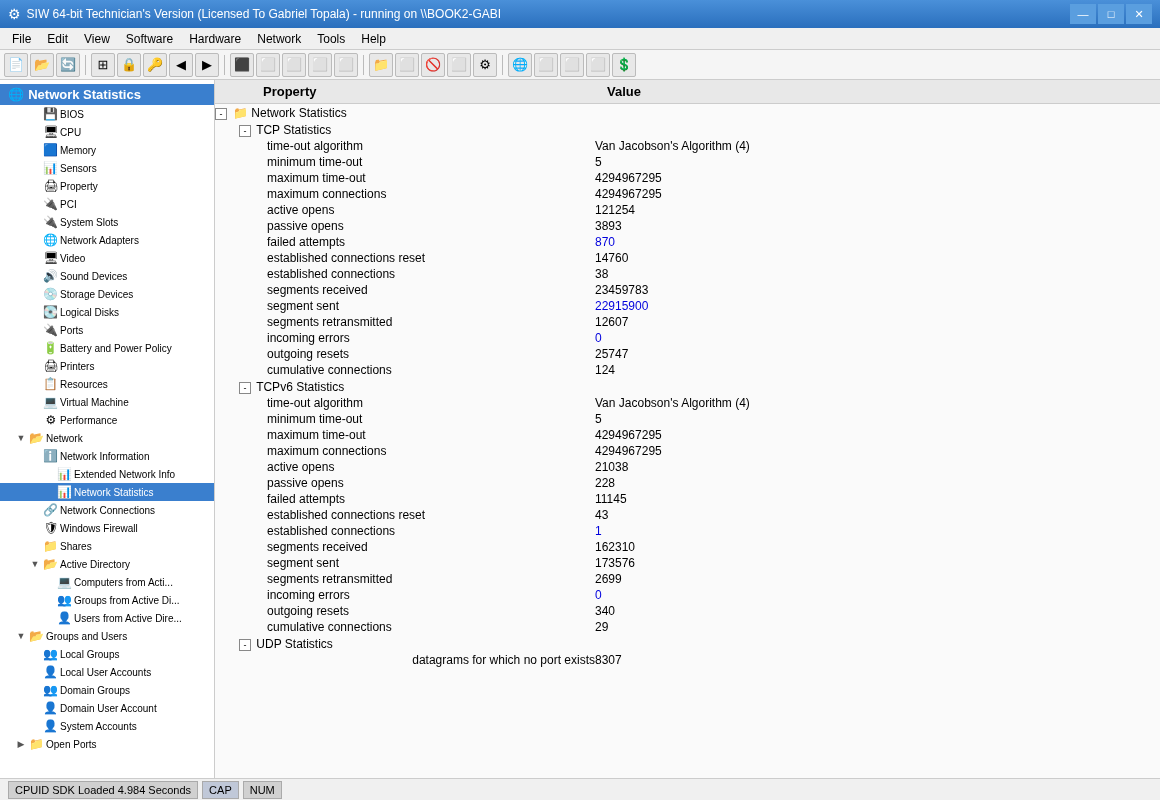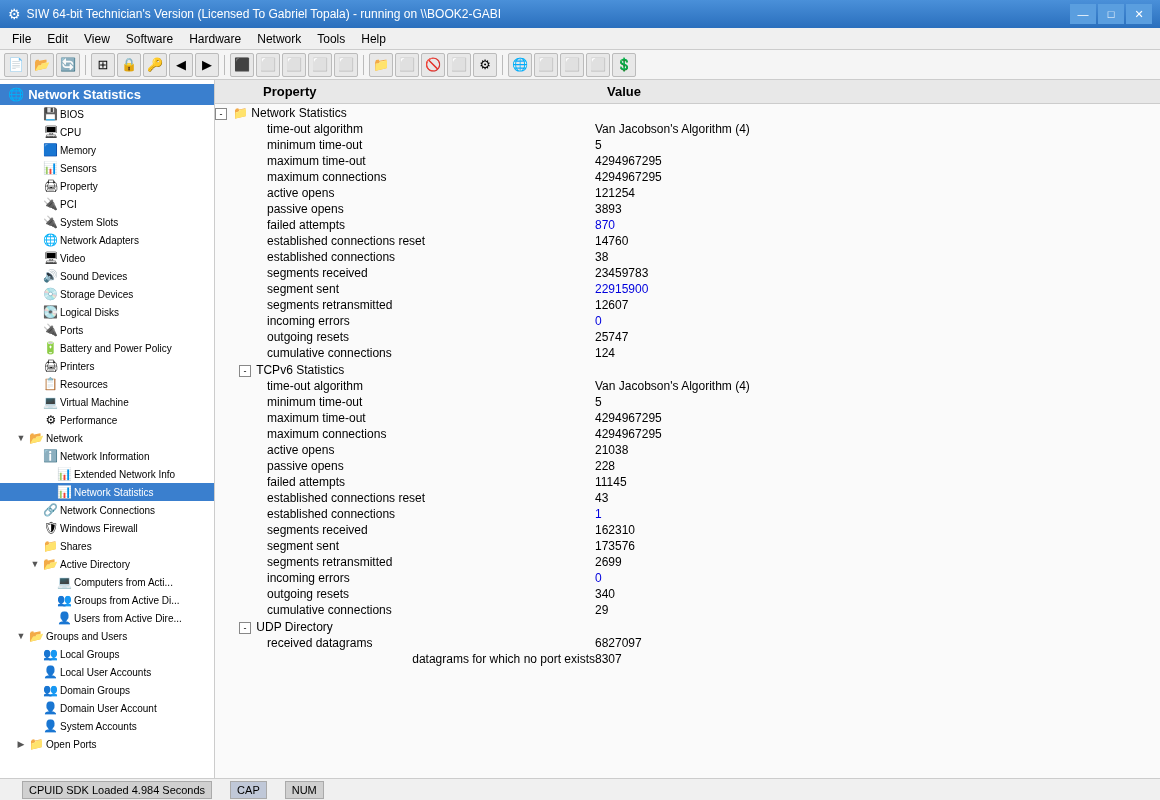--- a/index.html
+++ b/index.html
@@ -148,21 +148,21 @@
       gap: 8px;
     }
     #statusbar .status-left { flex: 1; }
     #statusbar .status-right { display: flex; gap: 4px; }
     .status-badge {
       background: #d0d0d0;
       border: 1px solid #aaa;
       padding: 0 6px;
       font-size: 11px;
       height: 18px;
-      display: flex; align-items: center; margin-left: 14px;
+      display: flex; align-items: center;
     }
     .status-badge.active { background: #c0c8d8; }
 
     
     #sidebar::-webkit-scrollbar { width: 8px; }
     #sidebar::-webkit-scrollbar-track { background: #f0f0f0; }
     #sidebar::-webkit-scrollbar-thumb { background: #bbb; border-radius: 4px; }
 
     #content::-webkit-scrollbar { width: 10px; }
     #content::-webkit-scrollbar-track { background: #f0f0f0; }
@@ -424,20 +424,23 @@
     <div id="content-header">
       <div class="col-property">Property</div>
       <div class="col-value">Value</div>
     </div>
 
     <table class="data-table" id="data-table">
       <tbody id="table-body">
           <tr class="data-row section-row">
             <td class="prop-cell" colspan="2"><span class="dc-icon">-</span><span style="margin-left:4px;">📁</span> <span>Network Statistics</span></td>
           </tr>
+          <tr class="data-row section-row">
+            <td class="prop-cell" colspan="2" style="padding-left: 24px;"><span class="dc-icon">-</span> <span>TCP Statistics</span></td>
+          </tr>
           <tr class="data-row">
             <td class="prop-cell" style="padding-left: 52px;">time-out algorithm</td>
             <td class="val-cell val-black">Van Jacobson's Algorithm (4)</td>
           </tr>
           <tr class="data-row">
             <td class="prop-cell" style="padding-left: 52px;">minimum time-out</td>
             <td class="val-cell val-black">5</td>
           </tr>
           <tr class="data-row">
             <td class="prop-cell" style="padding-left: 52px;">maximum time-out</td>
@@ -548,25 +551,21 @@
           </tr>
           <tr class="data-row">
             <td class="prop-cell" style="padding-left: 52px;">outgoing resets</td>
             <td class="val-cell val-black">340</td>
           </tr>
           <tr class="data-row">
             <td class="prop-cell" style="padding-left: 52px;">cumulative connections</td>
             <td class="val-cell val-black">29</td>
           </tr>
           <tr class="data-row section-row">
-            <td class="prop-cell" colspan="2" style="padding-left: 24px;"><span class="dc-icon">-</span> <span>UDP Directory</span></td>
-          </tr>
-          <tr class="data-row">
-            <td class="prop-cell" style="padding-left: 52px;">received datagrams</td>
-            <td class="val-cell val-black">6827097</td>
+            <td class="prop-cell" colspan="2" style="padding-left: 24px;"><span class="dc-icon">-</span> <span>UDP Statistics</span></td>
           </tr>
           <tr class="data-row">
             <td class="prop-cell" style="padding-left: 52px; text-align: right;">datagrams for which no port exists</td>
             <td class="val-cell val-black">8307</td>
           </tr>
         </tbody>
     </table>
   </div>
 
 </div>

